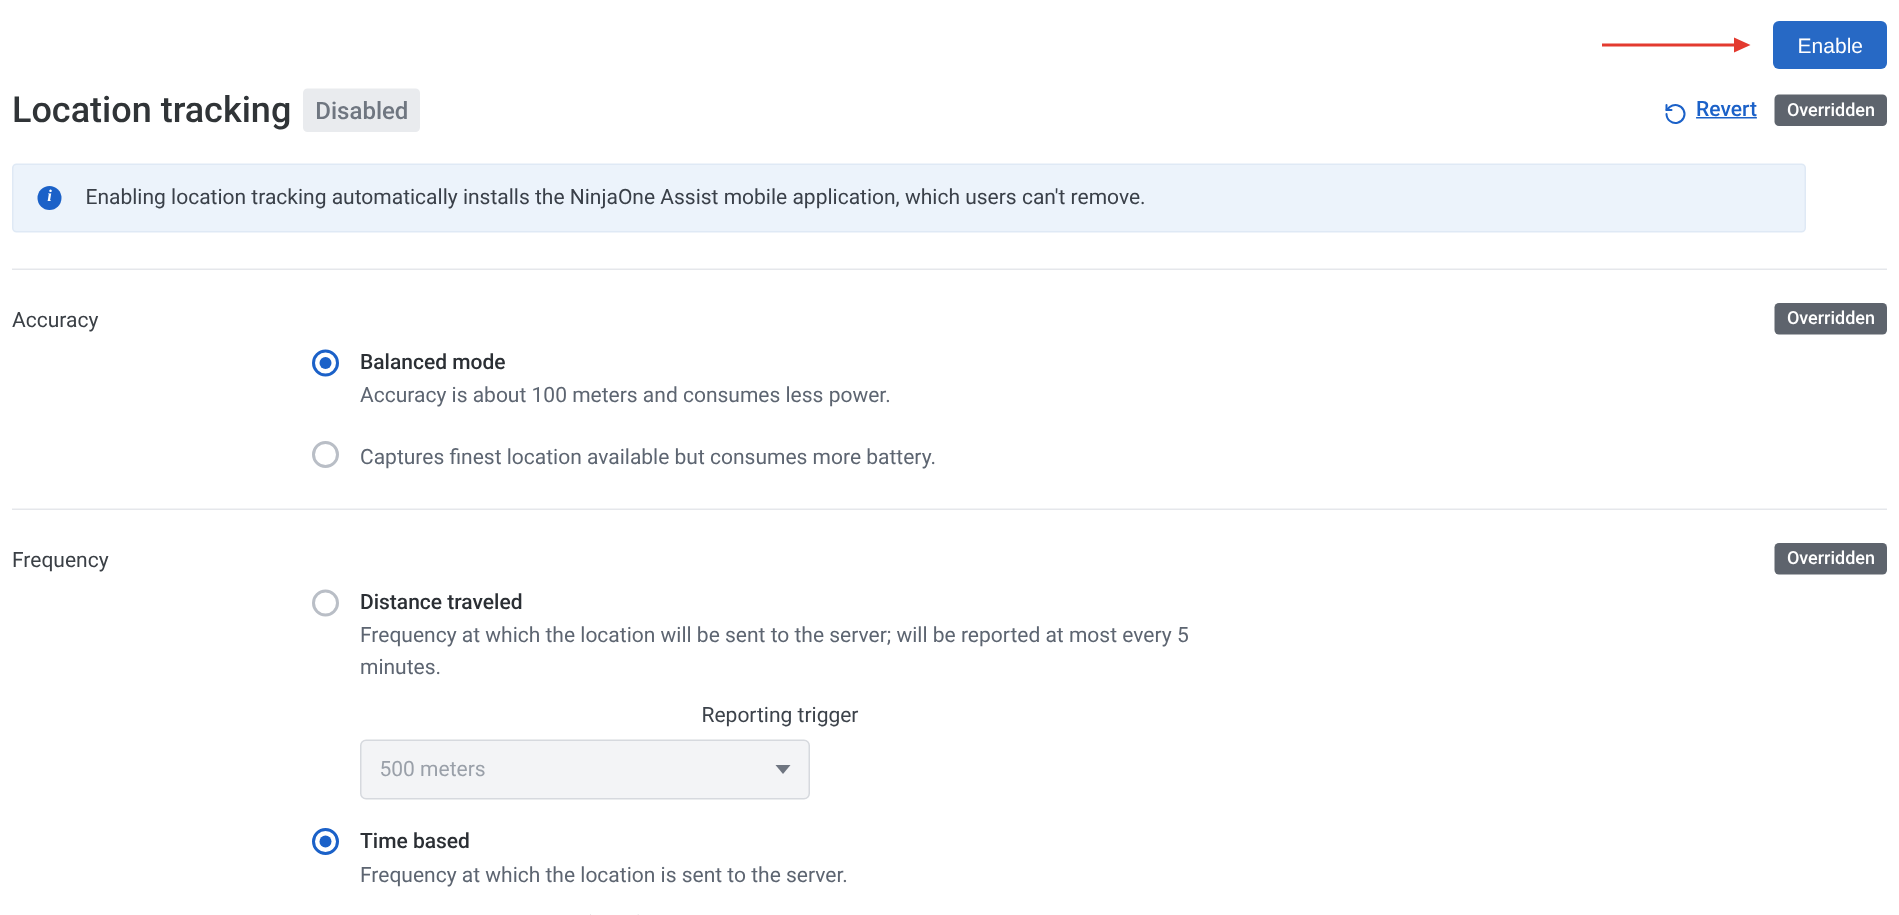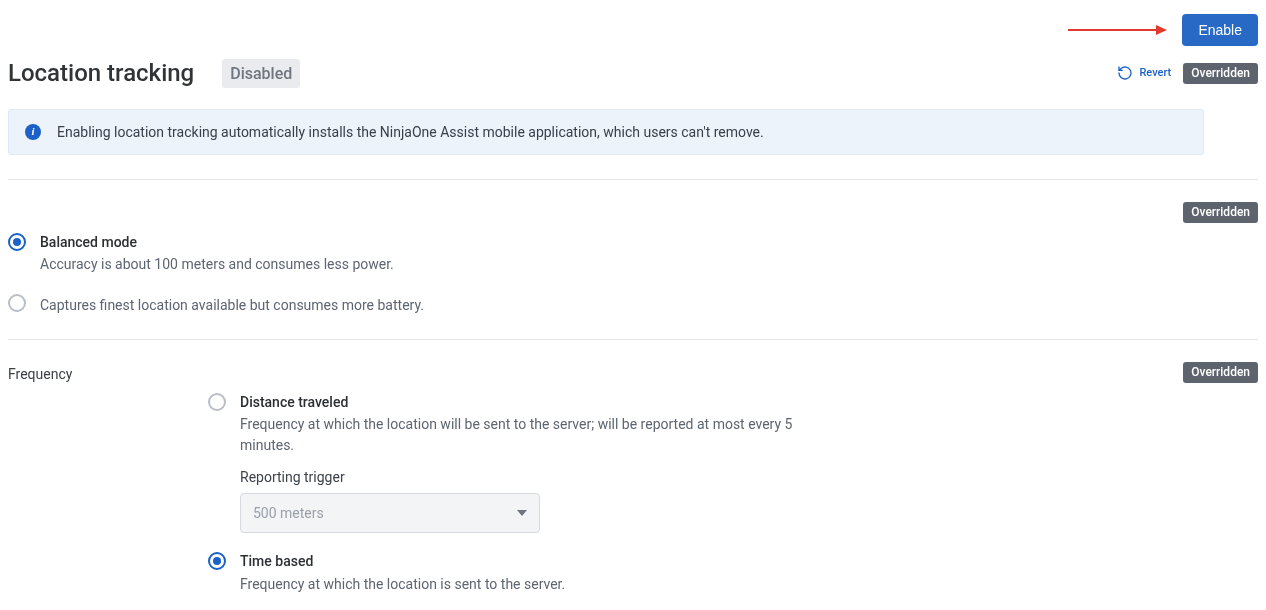--- a/index.html
+++ b/index.html
@@ -52,45 +52,46 @@
     font-weight:500;
     cursor:pointer;
   }
   
   .header-row{
     display:flex;
     align-items:center;
     justify-content:space-between;
     padding:6px 0 6px 0;
   }
-  .header-left{display:flex;align-items:center;gap:28px;}
+  .header-left{display:flex;align-items:center;gap:8px;}
   .page-title{
     font-size:24px;
     font-weight:500;
     color:#303437;
     margin:0;
   }
   .badge-light{
     display:inline-block;
     background:var(--badge-gray-bg);
     color:var(--badge-gray-text);
     border-radius:3px;
     padding:3px 8px;
     font-size:16px;
     font-weight:500;
   }
   .header-right{display:flex;align-items:center;gap:12px;}
   .revert-link{
     display:inline-flex;
-    align-items:flex-start;
+    align-items:flex-end;
     gap:6px;
     color:var(--blue-accent);
-    font-size:11px;
+    font-size:14px;
     font-weight:500;
     cursor:pointer;
+    text-decoration:underline;
   }
   .badge-dark{
     display:inline-block;
     background:var(--badge-dark);
     color:#fff;
     border-radius:3px;
     padding:2px 8px;
     font-size:12px;
     font-weight:500;
   }
@@ -148,21 +149,21 @@
     width:18px;height:18px;border:2px solid #b9bec6;border-radius:50%;
     position:relative;flex:0 0 auto;margin-top:1px;cursor:pointer;background:#fff;
   }
   .radio.checked{border-color:var(--blue-accent);}
   .radio.checked::after{
     content:"";position:absolute;inset:3px;border-radius:50%;background:var(--blue-accent);
   }
   .option-text{max-width:560px;}
   .option-title{font-weight:500;color:#2b2f34;}
   .option-desc{color:#5d6571;margin-top:2px;}
-  .sub-field{margin-top:12px;}
+  .sub-field{margin-top:12px;text-align:center;}
   .sub-label{font-size:14px;color:#3d434b;margin-bottom:6px;}
   .select{
     width:300px;
     background:var(--select-bg);
     border:1px solid var(--select-border);
     border-radius:4px;
     padding:9px 12px;
     color:#6e7580;
     display:flex;align-items:center;justify-content:space-between;
     cursor:pointer;
@@ -200,20 +201,21 @@
       <span class="badge-dark">Overridden</span>
     </div>
   </div>
 
   <div class="info-banner">
     <span class="info-icon">i</span>
     <span>Enabling location tracking automatically installs the NinjaOne Assist mobile application, which users can't remove.</span>
   </div>
 
   <div class="section">
+    <div class="section-label">Accuracy</div>
     <div class="section-body">
       <span class="badge-dark section-badge">Overridden</span>
 
       <div class="option">
         <span class="radio checked"></span>
         <div class="option-text">
           <div class="option-title">Balanced mode</div>
           <div class="option-desc">Accuracy is about 100 meters and consumes less power.</div>
         </div>
       </div>

